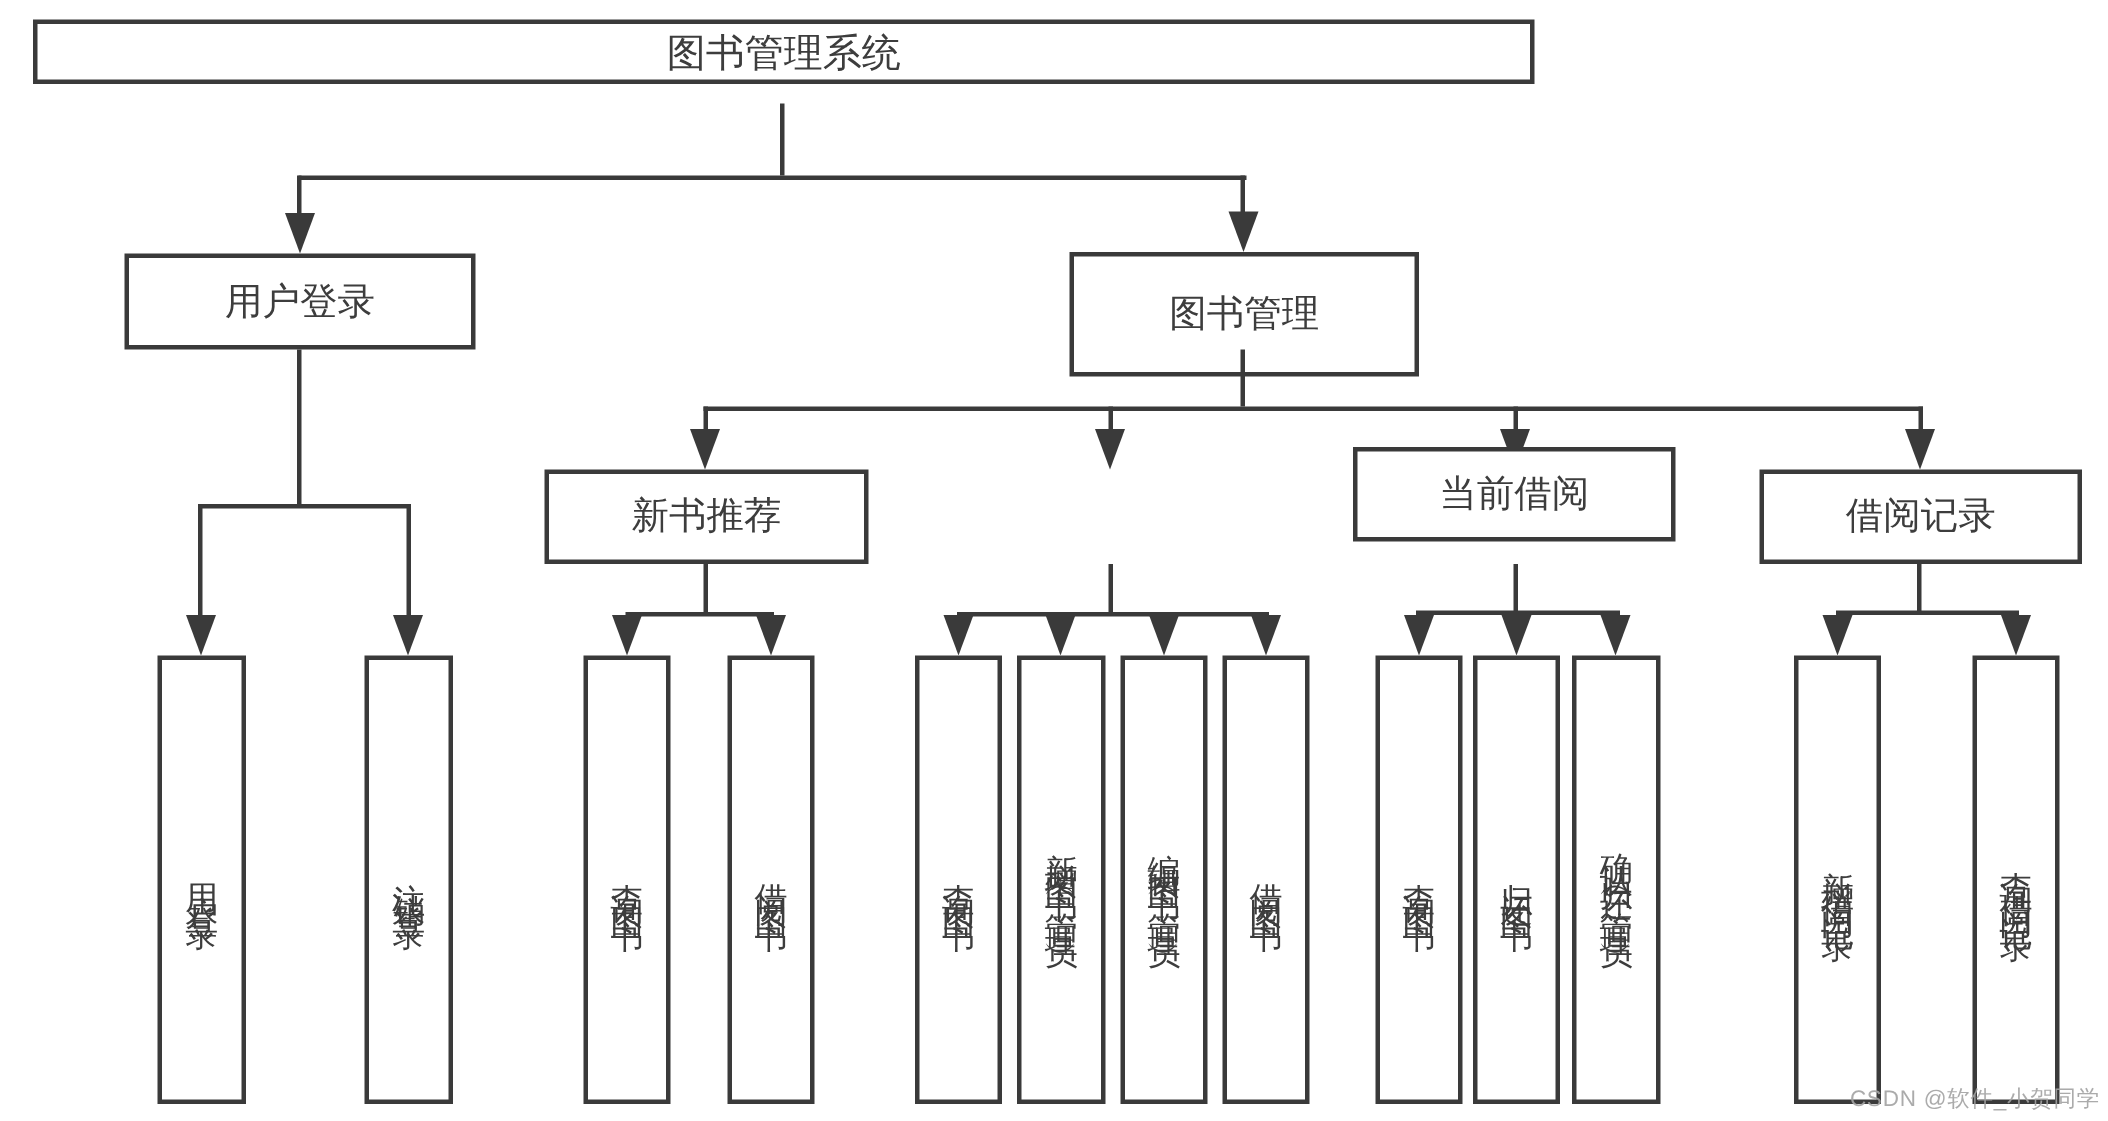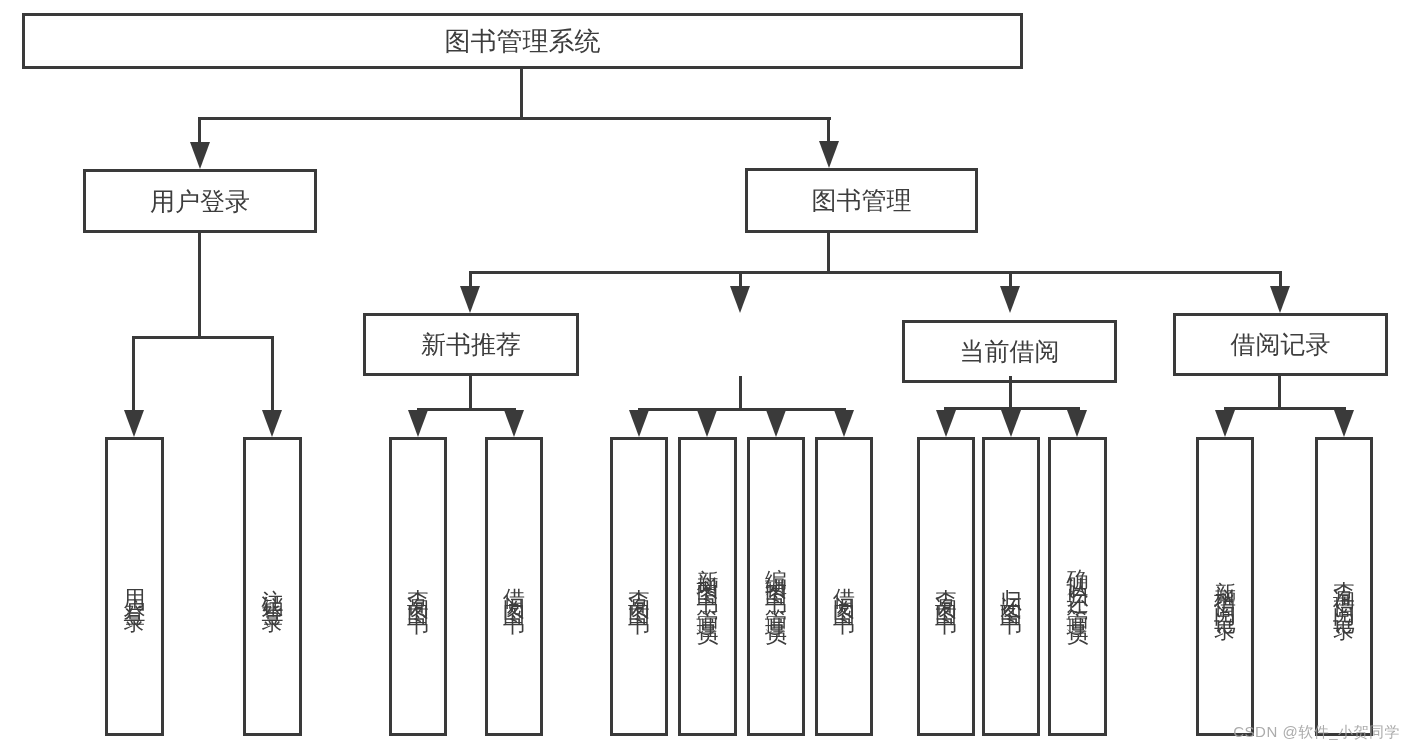--- a/index.html
+++ b/index.html
@@ -39,35 +39,35 @@
     position:absolute;right:5px;bottom:5px;
     font-size:15px;color:var(--watermark);
     letter-spacing:0.5px;z-index:5;opacity:.9;
   }
 </style>
 </head>
 <body>
 
 <div id="canvas">
 
-  <div class="box title" style="left:22px;top:13px;width:1001px;height:56px;">
+  <div class="box title" style="left:22px;top:13px;width:1001px;height:43px;">
     <span>图书管理系统</span>
   </div>
 
   <div class="ln v" style="left:520px;top:69px;height:48px;"></div>
   <div class="ln h" style="left:199px;top:117px;width:632px;"></div>
   <div class="ln v" style="left:198px;top:117px;height:27px;"></div>
   <div class="arrow" style="left:190px;top:142px;"></div>
   <div class="ln v" style="left:827px;top:117px;height:26px;"></div>
   <div class="arrow" style="left:819px;top:141px;"></div>
 
   <div class="box" style="left:83px;top:169px;width:234px;height:64px;">
     <span>用户登录</span>
   </div>
-  <div class="box" style="left:745px;top:168px;width:233px;height:65px;">
+  <div class="box" style="left:713px;top:168px;width:233px;height:83px;">
     <span>图书管理</span>
   </div>
 
   <div class="ln v" style="left:198px;top:233px;height:103px;"></div>
   <div class="ln h" style="left:132px;top:336px;width:142px;"></div>
   <div class="ln v" style="left:132px;top:336px;height:75px;"></div>
   <div class="arrow" style="left:124px;top:410px;"></div>
   <div class="ln v" style="left:271px;top:336px;height:75px;"></div>
   <div class="arrow" style="left:262px;top:410px;"></div>
 
@@ -78,21 +78,21 @@
   <div class="ln v" style="left:739px;top:271px;height:17px;"></div>
   <div class="arrow" style="left:730px;top:286px;"></div>
   <div class="ln v" style="left:1009px;top:271px;height:17px;"></div>
   <div class="arrow" style="left:1000px;top:286px;"></div>
   <div class="ln v" style="left:1279px;top:271px;height:17px;"></div>
   <div class="arrow" style="left:1270px;top:286px;"></div>
 
   <div class="box" style="left:363px;top:313px;width:216px;height:63px;">
     <span>新书推荐</span>
   </div>
-  <div class="box" style="left:902px;top:320px;width:215px;height:63px;align-items:center;">
+  <div class="box" style="left:902px;top:298px;width:215px;height:63px;align-items:center;">
     <span>当前借阅</span>
   </div>
   <div class="box" style="left:1173px;top:313px;width:215px;height:63px;">
     <span>借阅记录</span>
   </div>
 
   <div class="ln v" style="left:469px;top:376px;height:33px;"></div>
   <div class="ln h" style="left:417px;top:408px;width:99px;"></div>
   <div class="arrow" style="left:408px;top:410px;"></div>
   <div class="arrow" style="left:504px;top:410px;"></div>

